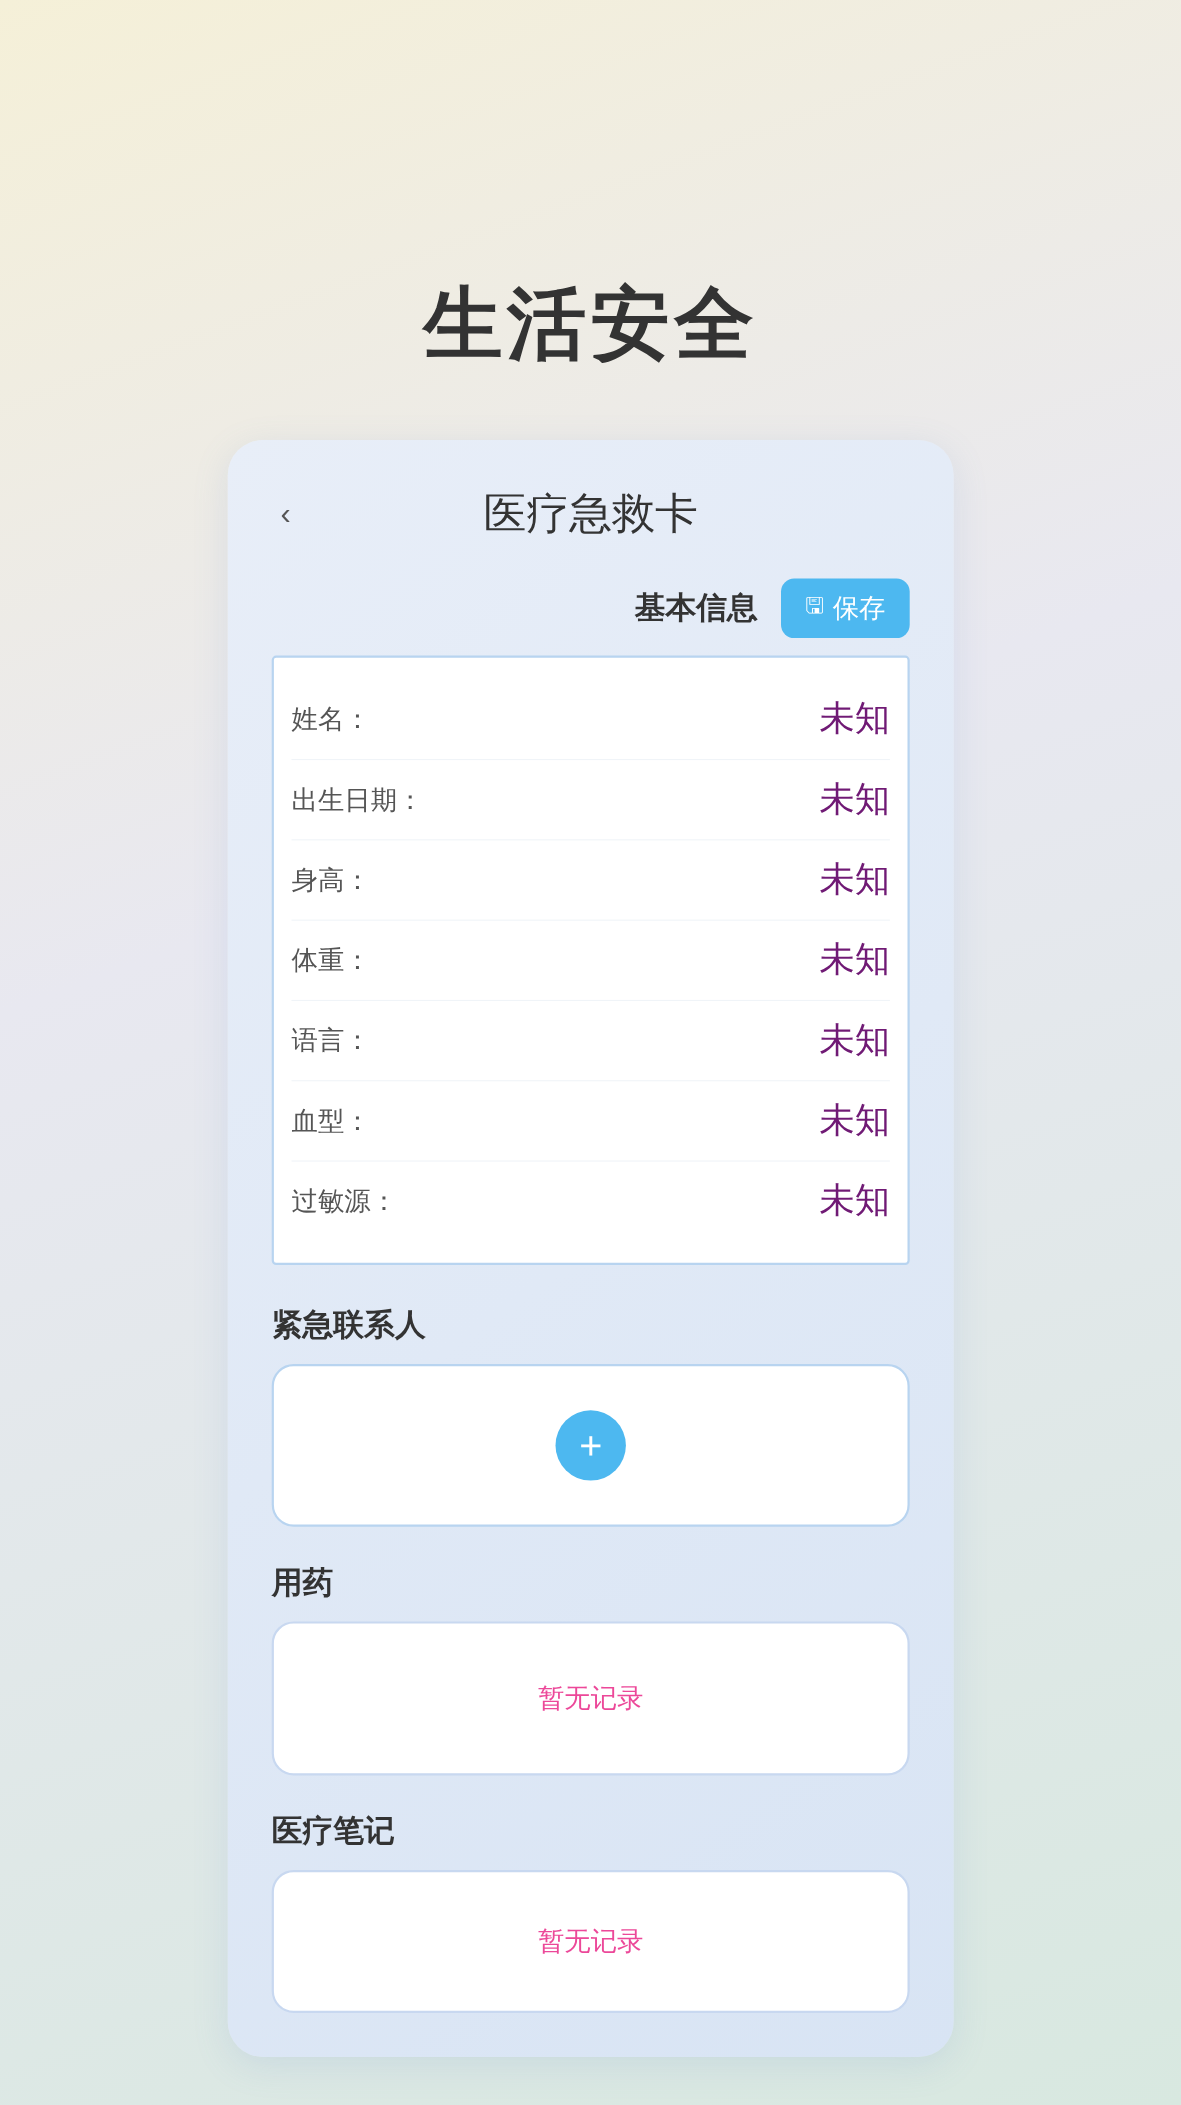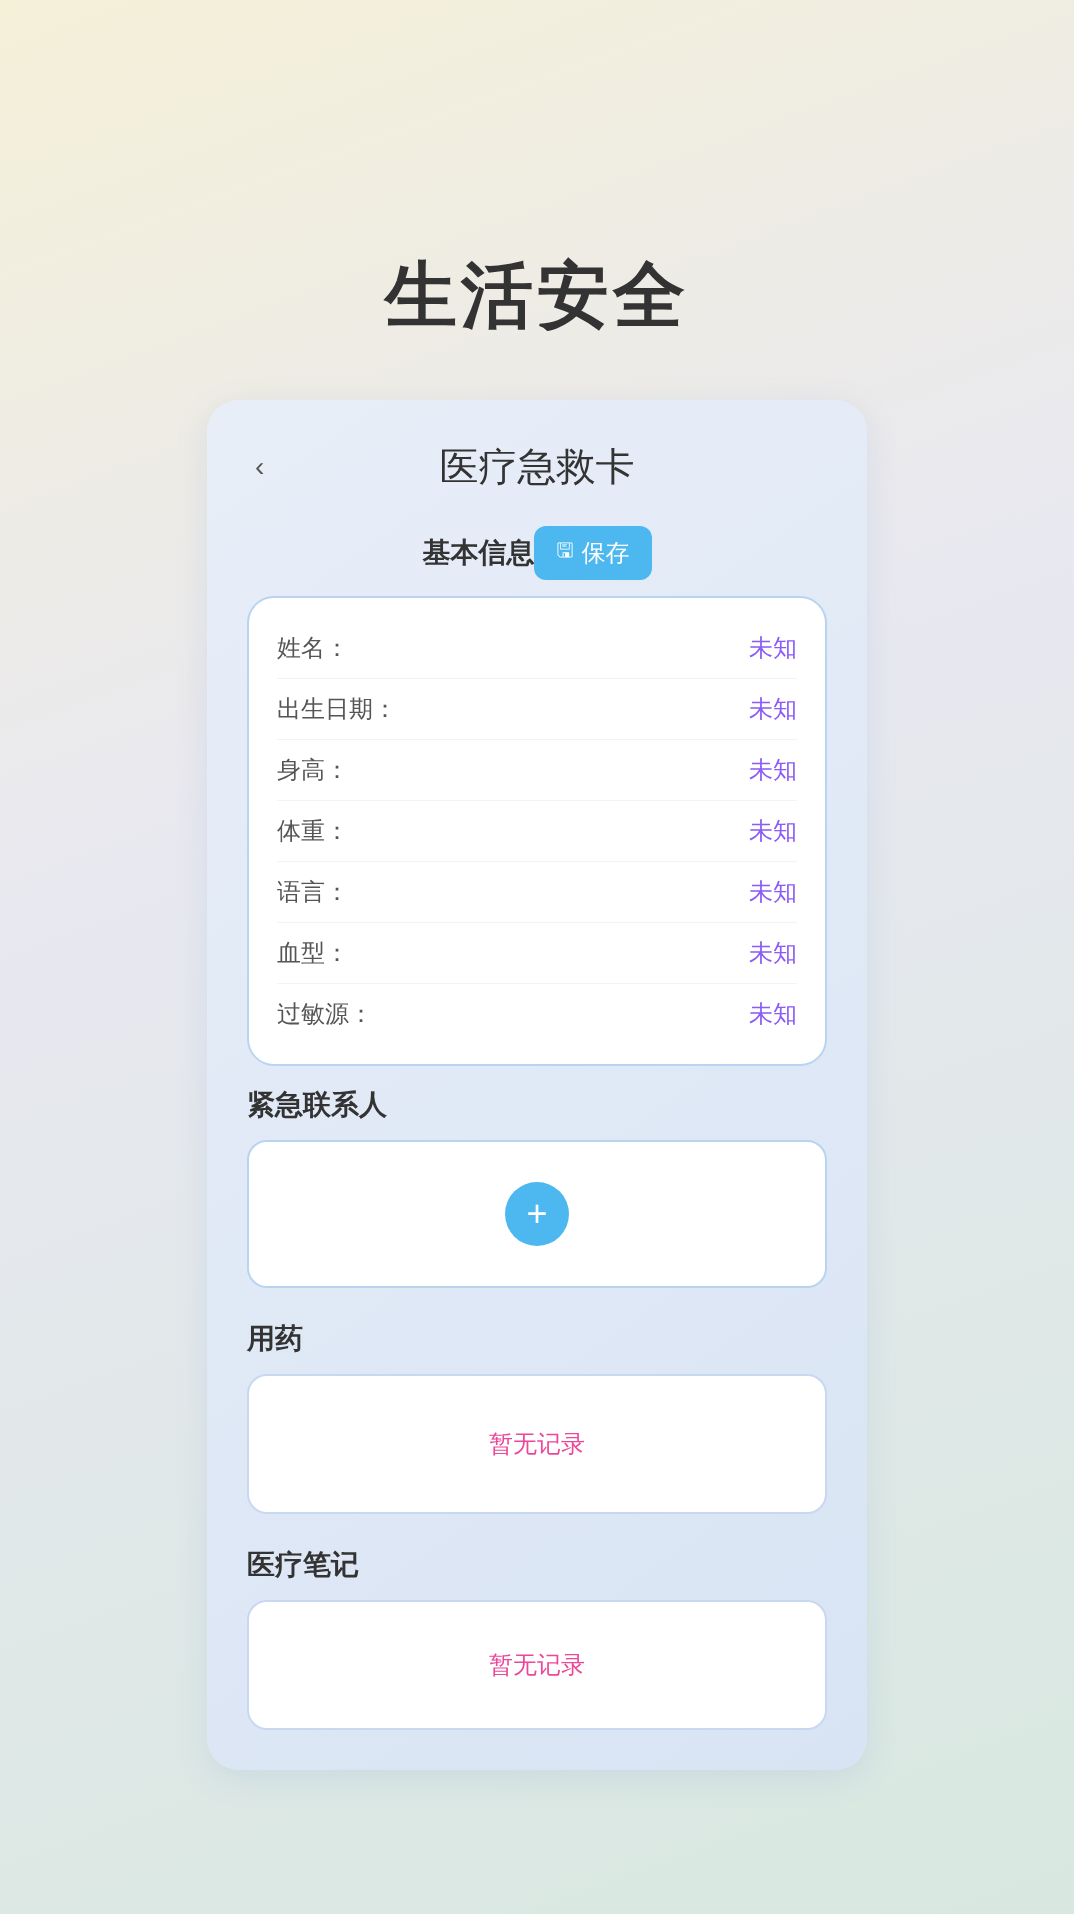--- a/index.html
+++ b/index.html
@@ -62,22 +62,23 @@
 
     .card-title {
       font-size: 39px;
       font-weight: 500;
       color: #333;
     }
 
     .section-header {
       display: flex;
       align-items: center;
-      justify-content: center;
+      justify-content: flex-end;
       margin-bottom: 16px;
+      gap: 21px;
     }
 
     .section-label {
       font-size: 28px;
       font-weight: 600;
       color: #333;
     }
 
     .save-btn {
       background: #4db8f0;
@@ -91,46 +92,46 @@
       align-items: center;
       gap: 8px;
     }
 
     .save-btn-icon {
       font-size: 20px;
     }
 
     .info-box {
       background: white;
-      border-radius: 27px;
-      padding: 20px 28px;
+      border-radius: 4px;
+      padding: 20px 16px;
       border: 2px solid #b8d4f0;
-      margin-bottom: 20px;
+      margin-bottom: 36px;
     }
 
     .info-row {
       display: flex;
       align-items: center;
       justify-content: space-between;
       padding: 14px 0;
       border-bottom: 1px solid #f0f4f8;
     }
 
     .info-row:last-child {
       border-bottom: none;
     }
 
     .info-label {
       font-size: 24px;
       color: #555;
     }
 
     .info-value {
-      font-size: 24px;
-      color: #8b5cf6;
+      font-size: 32px;
+      color: #701a75;
     }
 
     .section-title-row {
       margin-bottom: 16px;
     }
 
     .contacts-box {
       background: white;
       border-radius: 20px;
       padding: 40px 28px;

